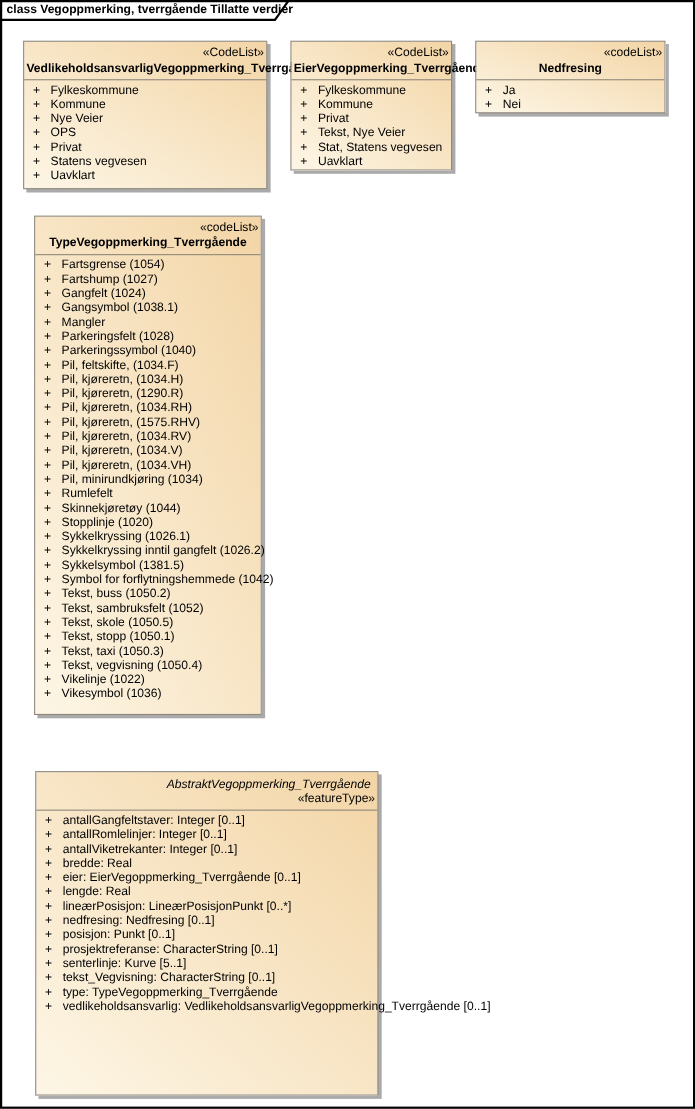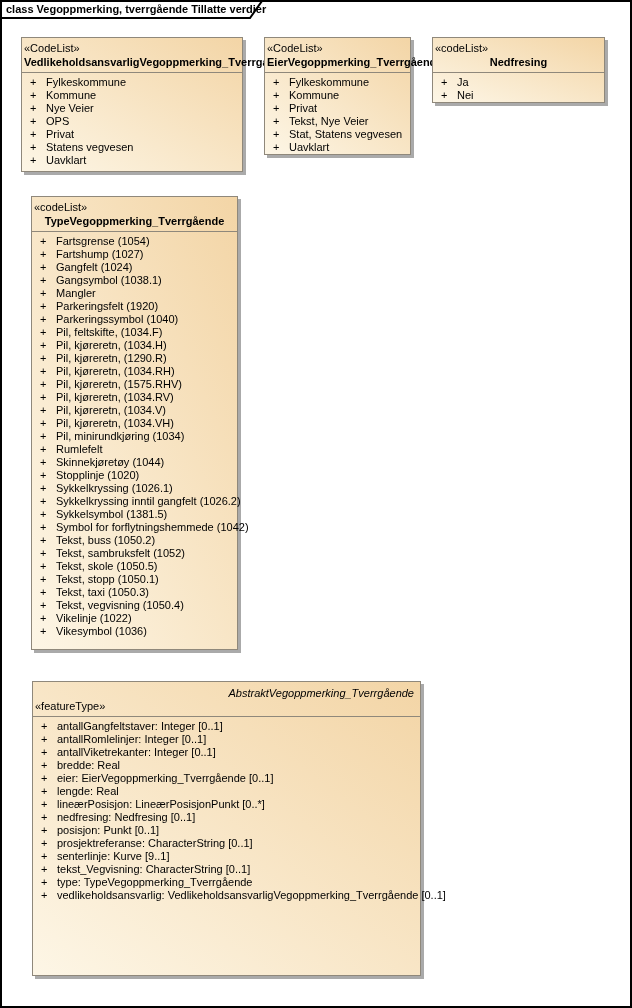--- a/index.html
+++ b/index.html
@@ -22,40 +22,40 @@
     position:absolute;box-sizing:border-box;
     border:1px solid #8f887b;
     background:linear-gradient(to top right,#fdf6e6 0%,#f3d5a6 100%);
     box-shadow:3px 3px 0 #aaaaaa;
   }
   .hdr{
     border-bottom:1px solid #8f887b;
     padding:4px 2px 3px 2px;
   }
   .stereo{
-    font-size:11px;line-height:13px;text-align:left;white-space:nowrap;
+    font-size:11px;line-height:13px;text-align:right;white-space:nowrap;
   }
   .cls-name{
     font-size:11px;line-height:14px;font-weight:bold;text-align:center;
     white-space:nowrap;
   }
   .super{
     font-size:11px;line-height:14px;font-style:italic;text-align:right;
     padding-right:4px;white-space:nowrap;
   }
   .body{padding-top:3px;}
   .row{display:flex;font-size:11px;line-height:13px;}
   .plus{flex:none;width:16px;padding-left:8px;box-sizing:content-box;}
   .lbl{white-space:nowrap;}
   
   #box-vedlikeholdsansvarlig{left:21px;top:37px;width:222px;height:135px;}
   #box-eier{left:264px;top:37px;width:147px;height:118px;}
   #box-nedfresing{left:432px;top:37px;width:173px;height:66px;}
   #box-type{left:31px;top:196px;width:207px;height:454px;}
-  #box-feature{left:32px;top:681px;width:389px;height:295px;}
+  #box-feature{left:32px;top:701px;width:312px;height:295px;}
 </style>
 </head>
 <body>
 
 <div class="frame"></div>
 
 <div class="tab">
   <svg width="270" height="20" viewBox="0 0 270 20">
     <polygon points="1,1 262,1 250,18 1,18" fill="#ffffff" stroke="#000000" stroke-width="2"></polygon>
   </svg>
@@ -170,21 +170,21 @@
       <div class="row">
         <span class="plus">+</span>
         <span class="lbl">Gangsymbol (1038.1)</span>
       </div>
       <div class="row">
         <span class="plus">+</span>
         <span class="lbl">Mangler</span>
       </div>
       <div class="row">
         <span class="plus">+</span>
-        <span class="lbl">Parkeringsfelt (1920)</span>
+        <span class="lbl">Parkeringsfelt (1028)</span>
       </div>
       <div class="row">
         <span class="plus">+</span>
         <span class="lbl">Parkeringssymbol (1040)</span>
       </div>
       <div class="row">
         <span class="plus">+</span>
         <span class="lbl">Pil, feltskifte, (1034.F)</span>
       </div>
       <div class="row">
@@ -323,21 +323,21 @@
       <div class="row">
         <span class="plus">+</span>
         <span class="lbl">posisjon: Punkt [0..1]</span>
       </div>
       <div class="row">
         <span class="plus">+</span>
         <span class="lbl">prosjektreferanse: CharacterString [0..1]</span>
       </div>
       <div class="row">
         <span class="plus">+</span>
-        <span class="lbl">senterlinje: Kurve [9..1]</span>
+        <span class="lbl">senterlinje: Kurve [5..1]</span>
       </div>
       <div class="row">
         <span class="plus">+</span>
         <span class="lbl">tekst_Vegvisning: CharacterString [0..1]</span>
       </div>
       <div class="row">
         <span class="plus">+</span>
         <span class="lbl">type: TypeVegoppmerking_Tverrgående</span>
       </div>
       <div class="row">

